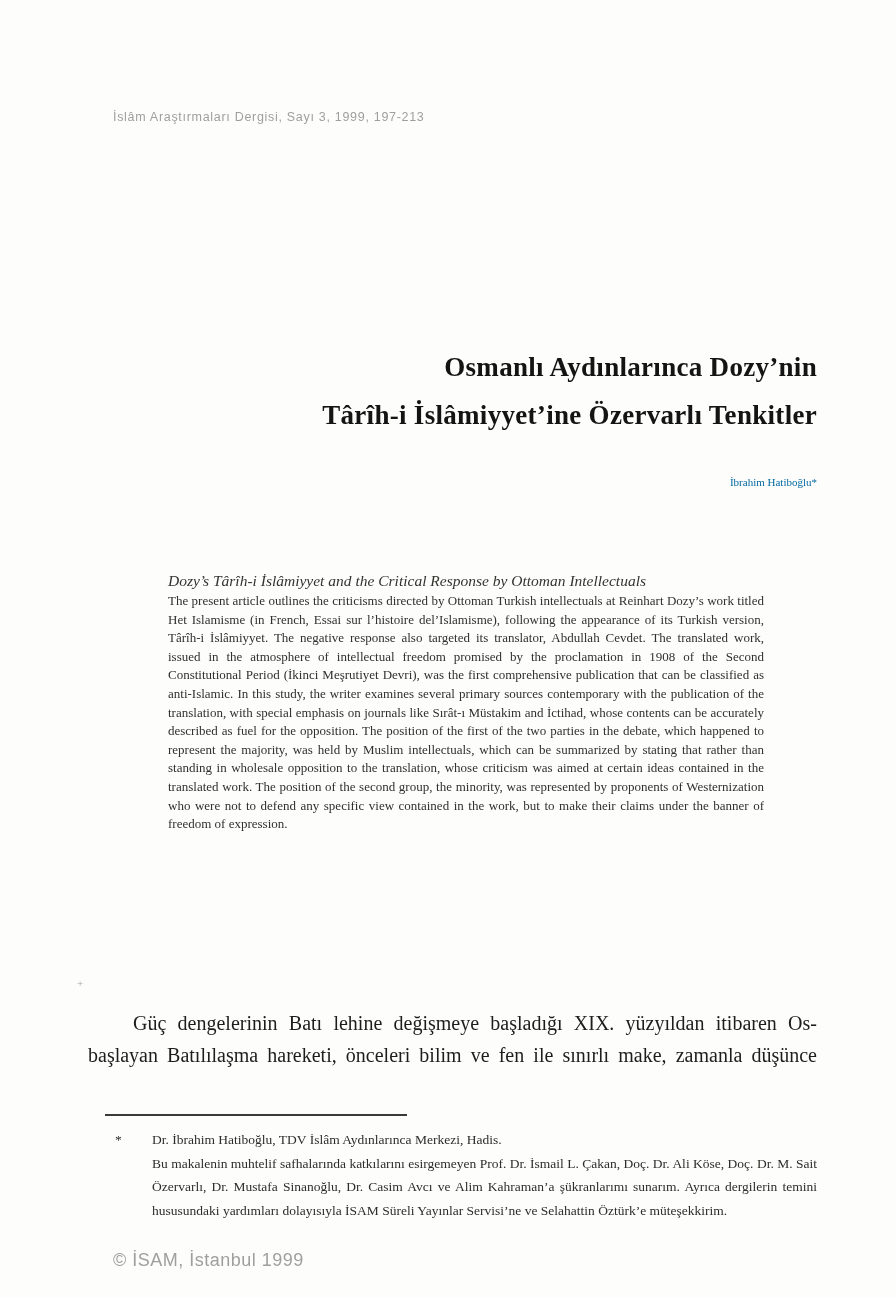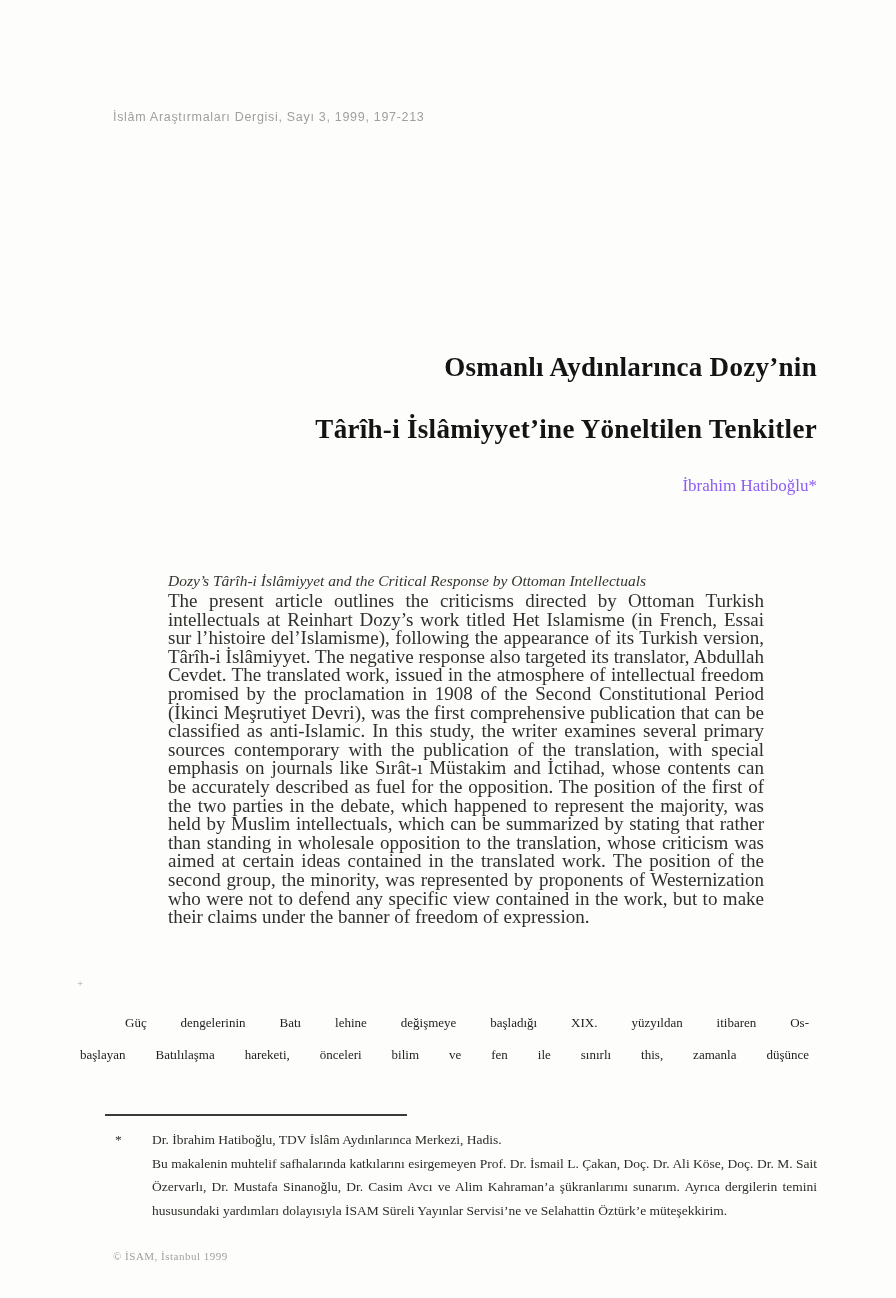--- a/index.html
+++ b/index.html
@@ -27,75 +27,75 @@
   }
   .title-block {
     position: absolute;
     left: 88px;
     right: 79px;
     top: 352px;
     text-align: right;
     color: #141414;
   }
   .title-line1 {
-    margin: 0 0 31px 0;
+    margin: 0 0 17px 0;
     font-size: 27px;
     font-weight: bold;
     letter-spacing: 0.3px;
   }
   .title-line2 {
     margin: 0;
     font-size: 27px;
     font-weight: bold;
     letter-spacing: 0.3px;
   }
   .title-line2 .it, .abs-body .it { }
   .author-line {
     position: absolute;
     left: 88px;
     right: 79px;
     top: 476px;
     text-align: right;
-    font-size: 17px;
-    color: #8b5cf6;
+    font-size: 11px;
+    color: #0369a1;
   }
   .abstract {
     position: absolute;
     left: 168px;
     width: 596px;
     top: 570px;
     color: #30302c;
   }
   .abs-heading {
     font-size: 15.5px;
     font-style: italic;
     line-height: 22px;
     max-width: 500px;
     color: #34342f;
   }
   .abs-body {
-    font-size: 19px;
+    font-size: 13px;
     line-height: 18.6px;
     text-align: justify;
     color: #30302c;
   }
   .margin-mark {
     position: absolute;
     left: 77px;
     top: 977px;
     font-size: 11px;
     color: #8d8d8a;
     opacity: 0.8;
   }
   .body-par {
     position: absolute;
-    left: 80px;
+    left: 88px;
     width: 729px;
     top: 1007px;
-    font-size: 13px;
+    font-size: 20px;
     line-height: 32px;
     color: #1d1d1a;
   }
   .body-par .line {
     text-align: justify;
     text-align-last: justify;
     white-space: normal;
   }
   .body-par .line.indent { padding-left: 45px; }
   .fn-rule {
@@ -119,50 +119,50 @@
   .fn-marker {
     flex: none;
     width: 37px;
   }
   .fn-text { flex: 1; }
   .fn-text .ack { text-align: justify; }
   .copyright {
     position: absolute;
     left: 113px;
     top: 1250px;
-    font-family: Liberation Serif, serif;
-    font-size: 11px;
+    font-family: Liberation Sans, sans-serif;
+    font-size: 18px;
     letter-spacing: 0.5px;
     color: #9f9f9d;
   }
 </style>
 </head>
 <body>
 
 <div class="page">
 
   <div class="running-head">İslâm Araştırmaları Dergisi, Sayı 3, 1999, 197-213</div>
 
   <div class="title-block">
     <h1 class="title-line1">Osmanlı Aydınlarınca Dozy’nin</h1>
-    <h1 class="title-line2"><span class="it">Târîh-i İslâmiyyet</span><span>’ine Yöneltilen Tenkitler</span></h1>
+    <h1 class="title-line2"><span class="it">Târîh-i İslâmiyyet</span><span>’ine Özervarlı Tenkitler</span></h1>
   </div>
 
   <div class="author-line">İbrahim Hatiboğlu*</div>
 
   <div class="abstract">
     <div class="abs-heading">Dozy’s Târîh-i İslâmiyyet and the Critical Response by Ottoman Intellectuals</div>
     <div class="abs-body"><span>The present article outlines the criticisms directed by Ottoman Turkish intellectuals at Reinhart Dozy’s work titled </span><span class="it">Het Islamisme</span><span> (in French, </span><span class="it">Essai sur l’histoire del’Islamisme</span><span>), following the appearance of its Turkish version, </span><span class="it">Târîh-i İslâmiyyet</span><span>. The negative response also targeted its translator, Abdullah Cevdet. The translated work, issued in the atmosphere of intellectual freedom promised by the proclamation in 1908 of the Second Constitutional Period (İkinci Meşrutiyet Devri), was the first comprehensive publication that can be classified as anti-Islamic. In this study, the writer examines several primary sources contemporary with the publication of the translation, with special emphasis on journals like </span><span class="it">Sırât-ı Müstakim</span><span> and </span><span class="it">İctihad</span><span>, whose contents can be accurately described as fuel for the opposition. The position of the first of the two parties in the debate, which happened to represent the majority, was held by Muslim intellectuals, which can be summarized by stating that rather than standing in wholesale opposition to the translation, whose criticism was aimed at certain ideas contained in the translated work. The position of the second group, the minority, was represented by proponents of Westernization who were not to defend any specific view contained in the work, but to make their claims under the banner of freedom of expression.</span></div>
   </div>
 
   <div class="margin-mark">+</div>
 
   <div class="body-par">
     <div class="line indent">Güç dengelerinin Batı lehine değişmeye başladığı XIX. yüzyıldan itibaren Os-</div>
-    <div class="line">başlayan Batılılaşma hareketi, önceleri bilim ve fen ile sınırlı this, zamanla düşünce</div>
+    <div class="line">başlayan Batılılaşma hareketi, önceleri bilim ve fen ile sınırlı make, zamanla düşünce</div>
   </div>
 
   <div class="fn-rule"></div>
 
   <div class="footnote">
     <span class="fn-marker">*</span>
     <div class="fn-text">
       <div>Dr. İbrahim Hatiboğlu, TDV İslâm Aydınlarınca Merkezi, Hadis.</div>
       <div class="ack">Bu makalenin muhtelif safhalarında katkılarını esirgemeyen Prof. Dr. İsmail L. Çakan, Doç. Dr. Ali Köse, Doç. Dr. M. Sait Özervarlı, Dr. Mustafa Sinanoğlu, Dr. Casim Avcı ve Alim Kahraman’a şükranlarımı sunarım. Ayrıca dergilerin temini hususundaki yardımları dolayısıyla İSAM Süreli Yayınlar Servisi’ne ve Selahattin Öztürk’e müteşekkirim.</div>
     </div>

